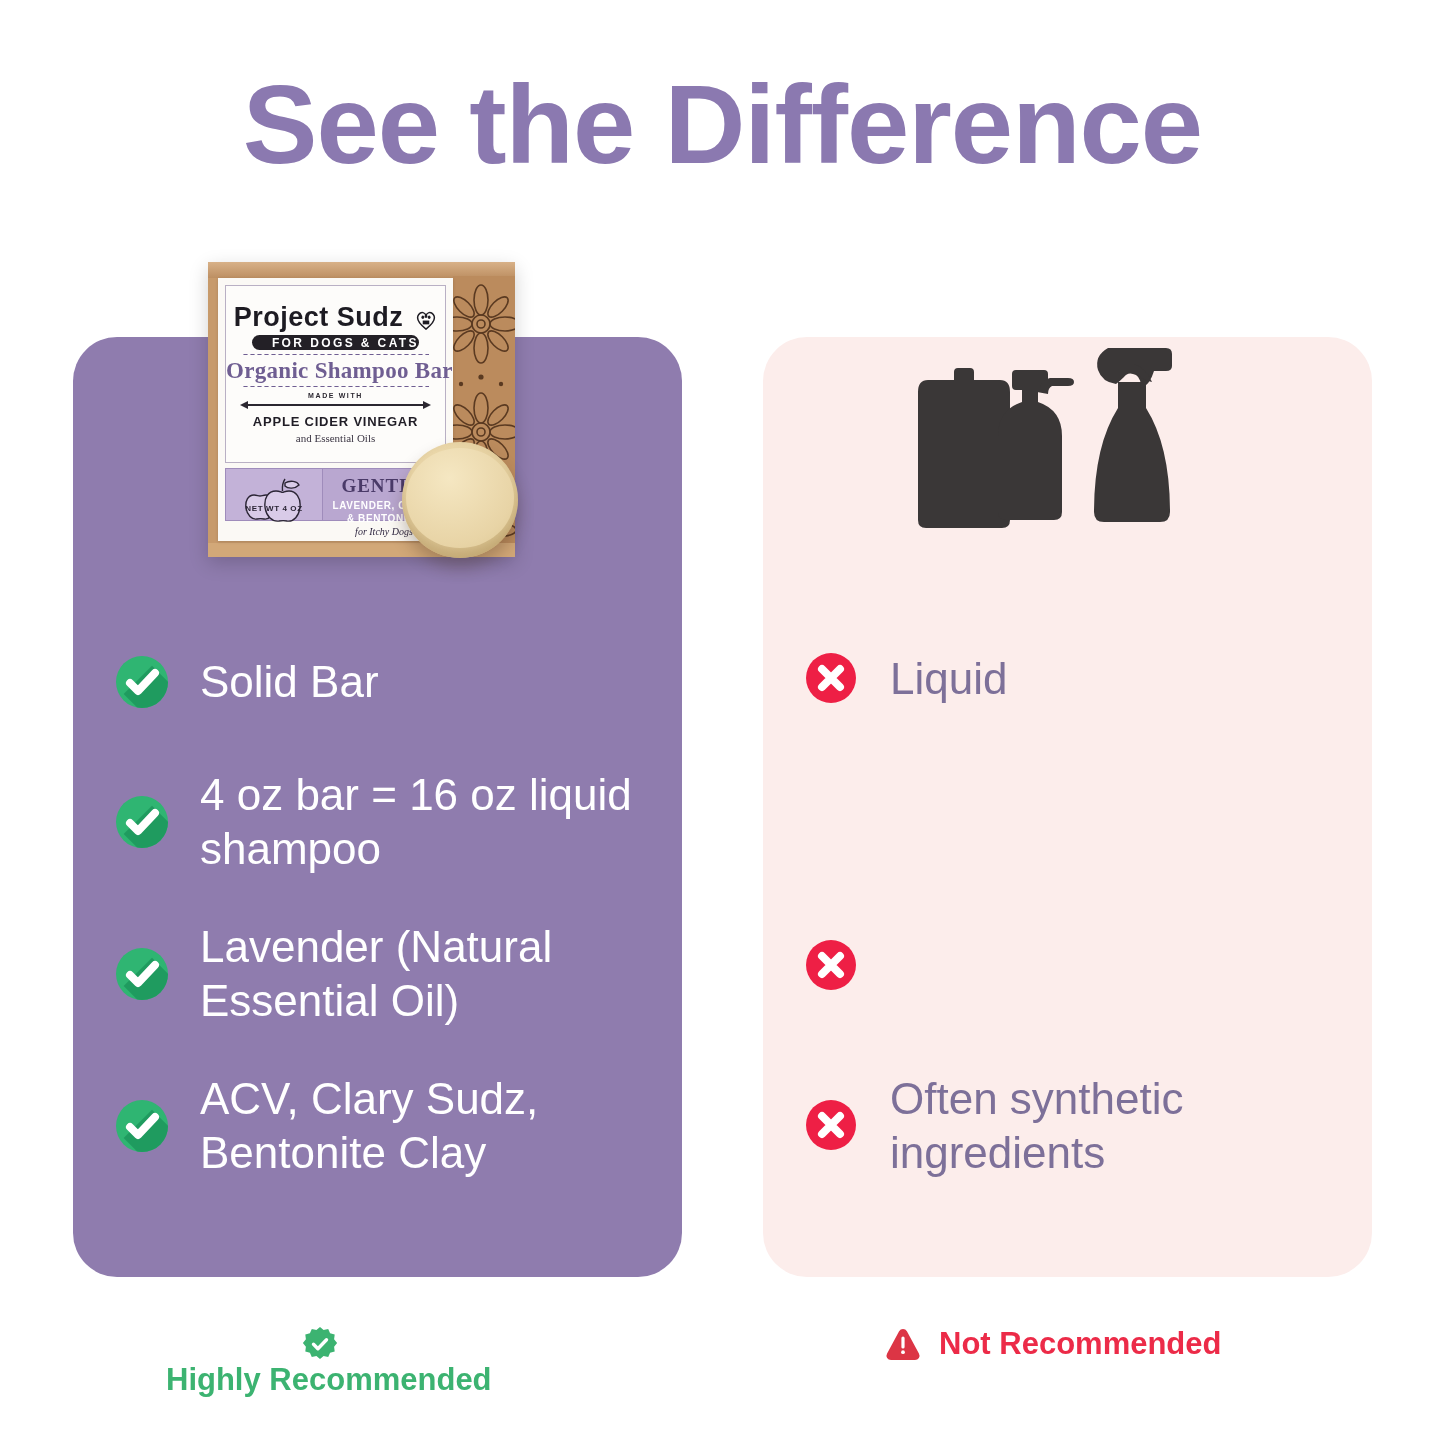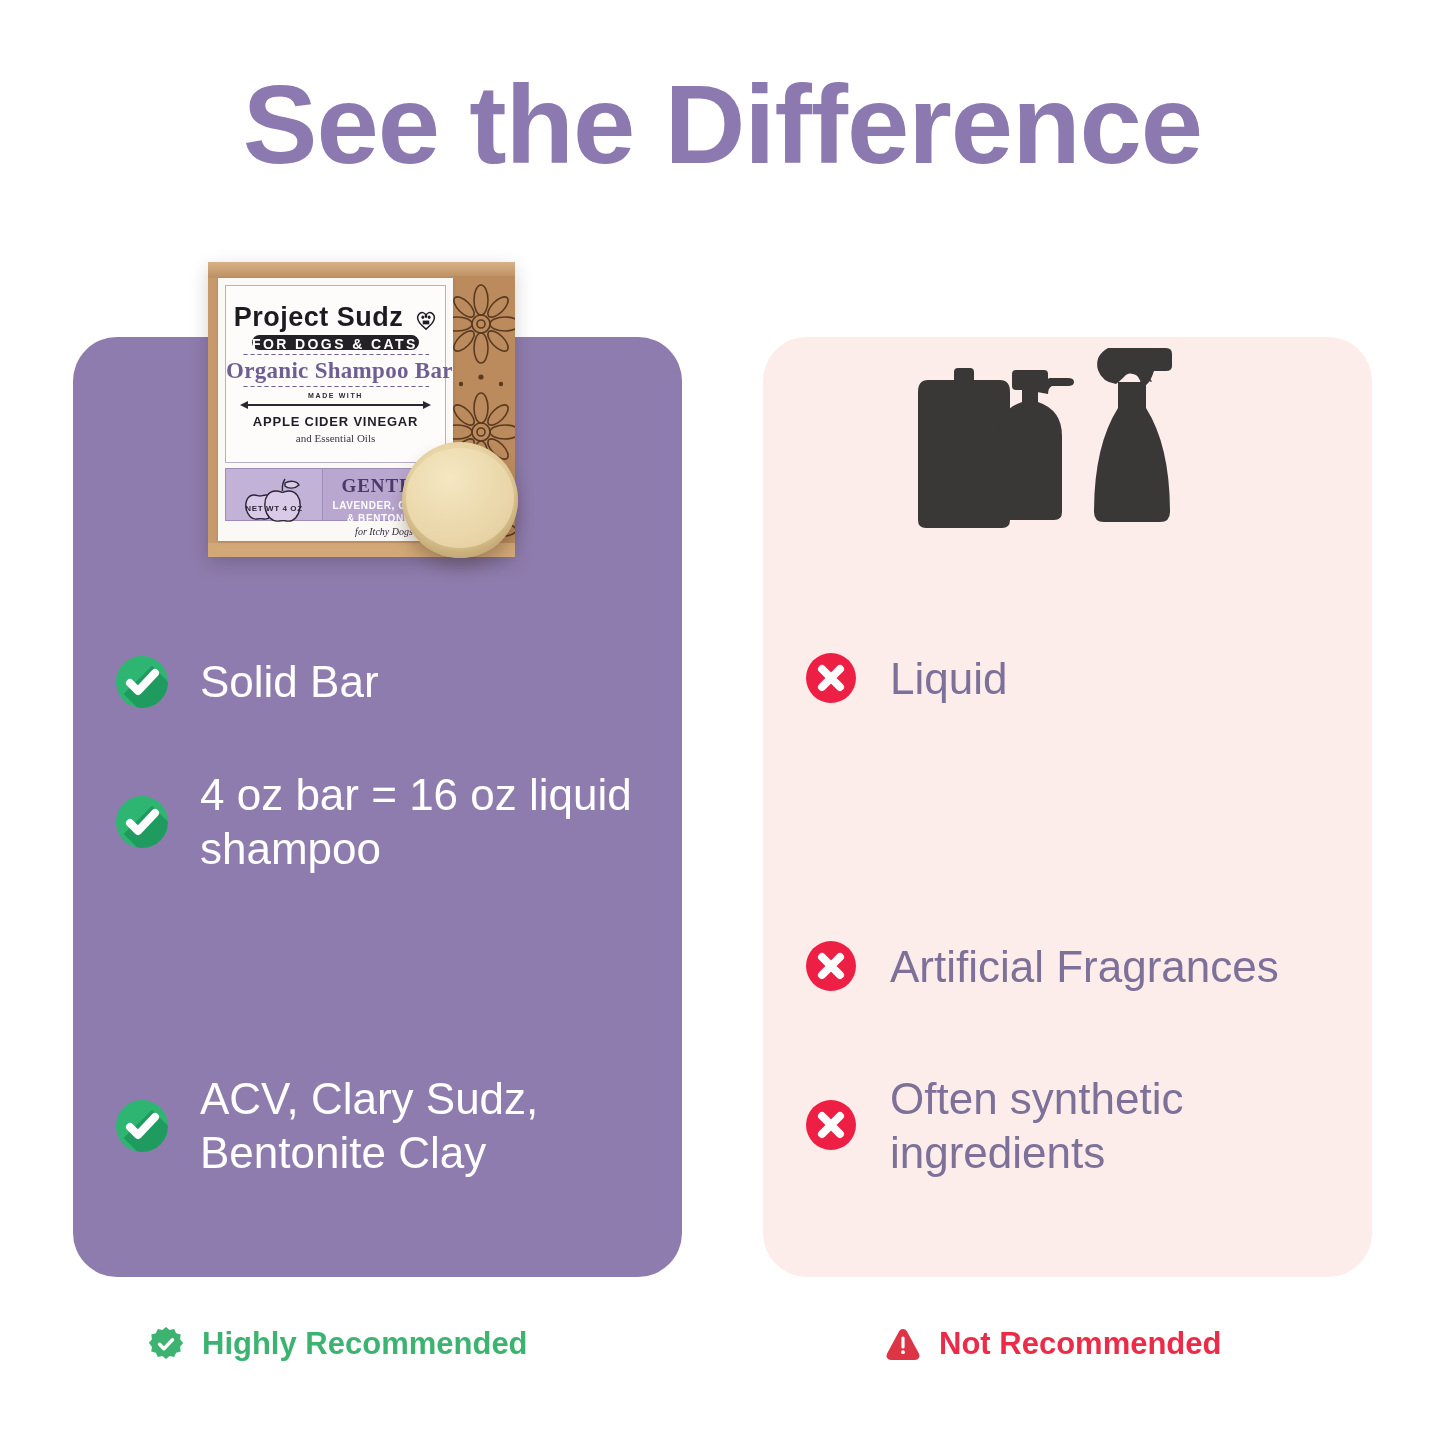--- a/index.html
+++ b/index.html
@@ -81,22 +81,22 @@
     letter-spacing:.5px;white-space:nowrap;
   }
   .heart-badge{
     display:inline-block;width:22px;height:20px;vertical-align:-4px;margin-left:4px;
   }
   .tagline-bar{
     position:absolute;left:26px;top:49px;right:26px;height:15px;
     background:#232026;border-radius:8px;
   }
   .tagline{
-    position:absolute;left:0;top:1px;width:100%;text-align:left;
-    font-size:14px;font-weight:bold;color:#fff;letter-spacing:2.4px;
+    position:absolute;left:0;top:1px;width:100%;text-align:right;
+    font-size:12px;font-weight:bold;color:#fff;letter-spacing:2.4px;
   }
   .prod-title{
     position:absolute;left:0;top:72px;width:100%;text-align:center;
     font-family:"Liberation Serif", serif;
     font-size:23px;font-weight:bold;color:#6f5e92;
     letter-spacing:.3px;white-space:nowrap;
   }
   .dot-rule{
     position:absolute;left:16px;right:16px;height:3px;
     background-image:radial-gradient(#6f5e92 40%, transparent 41%);
@@ -184,21 +184,21 @@
     position:absolute;right:-4px;bottom:-6px;width:40px;height:40px;
     background:#1f9a5e;transform:rotate(45deg);opacity:.95;
   }
   .x-circle{
     position:absolute;left:0;top:0;width:50px;height:50px;border-radius:50%;
     background:#ee1f45;
   }
 
   
   .footer{position:absolute;display:flex;align-items:center;}
-  .footer-good{left:148px;top:1326px;}
+  .footer-good{left:148px;top:1326px;flex-direction:column;}
   .footer-bad{left:885px;top:1326px;}
   .footer-label{margin-left:18px;font-size:31px;font-weight:bold;white-space:nowrap;}
   .footer-good .footer-label{color:#3cb371;}
   .footer-bad .footer-label{color:#ec2b48;}
 </style>
 </head>
 <body>
 
 <div class="page">
 
@@ -351,20 +351,31 @@
       <div class="check-circle">
           <div class="check-shadow"></div>
         </div>
       <svg viewBox="0 0 52 52" style="position:absolute;left:0;top:0;width:52px;height:52px;">
         <path d="M14 27 l8 8 l17 -18" fill="none" stroke="#fff" stroke-width="8" stroke-linecap="round" stroke-linejoin="round"></path>
       </svg>
     </div>
     <div class="row-text">4 oz bar = 16 oz liquid shampoo</div>
   </div>
 
+  <div class="row good" style="left:116px;top:920px;width:520px;">
+    <div class="ic">
+      <div class="check-circle">
+          <div class="check-shadow"></div>
+        </div>
+      <svg viewBox="0 0 52 52" style="position:absolute;left:0;top:0;width:52px;height:52px;">
+        <path d="M14 27 l8 8 l17 -18" fill="none" stroke="#fff" stroke-width="8" stroke-linecap="round" stroke-linejoin="round"></path>
+      </svg>
+    </div>
+    <div class="row-text">Lavender (Natural Essential Oil)</div>
+  </div>
 
   <div class="row good" style="left:116px;top:1072px;width:520px;">
     <div class="ic">
       <div class="check-circle">
           <div class="check-shadow"></div>
         </div>
       <svg viewBox="0 0 52 52" style="position:absolute;left:0;top:0;width:52px;height:52px;">
         <path d="M14 27 l8 8 l17 -18" fill="none" stroke="#fff" stroke-width="8" stroke-linecap="round" stroke-linejoin="round"></path>
       </svg>
     </div>
@@ -382,21 +393,20 @@
   </div>
 
 
   <div class="row bad" style="left:806px;top:940px;width:560px;">
     <div class="ic">
       <div class="x-circle"></div>
       <svg viewBox="0 0 50 50" style="position:absolute;left:0;top:0;width:50px;height:50px;">
         <path d="M16 16 L34 34 M34 16 L16 34" stroke="#fff" stroke-width="8" stroke-linecap="round"></path>
       </svg>
     </div>
-    <div class="row-text">Artificial Fragrances</div>
   </div>
 
   <div class="row bad" style="left:806px;top:1072px;width:520px;">
     <div class="ic">
       <div class="x-circle"></div>
       <svg viewBox="0 0 50 50" style="position:absolute;left:0;top:0;width:50px;height:50px;">
         <path d="M16 16 L34 34 M34 16 L16 34" stroke="#fff" stroke-width="8" stroke-linecap="round"></path>
       </svg>
     </div>
     <div class="row-text">Often synthetic ingredients</div>

